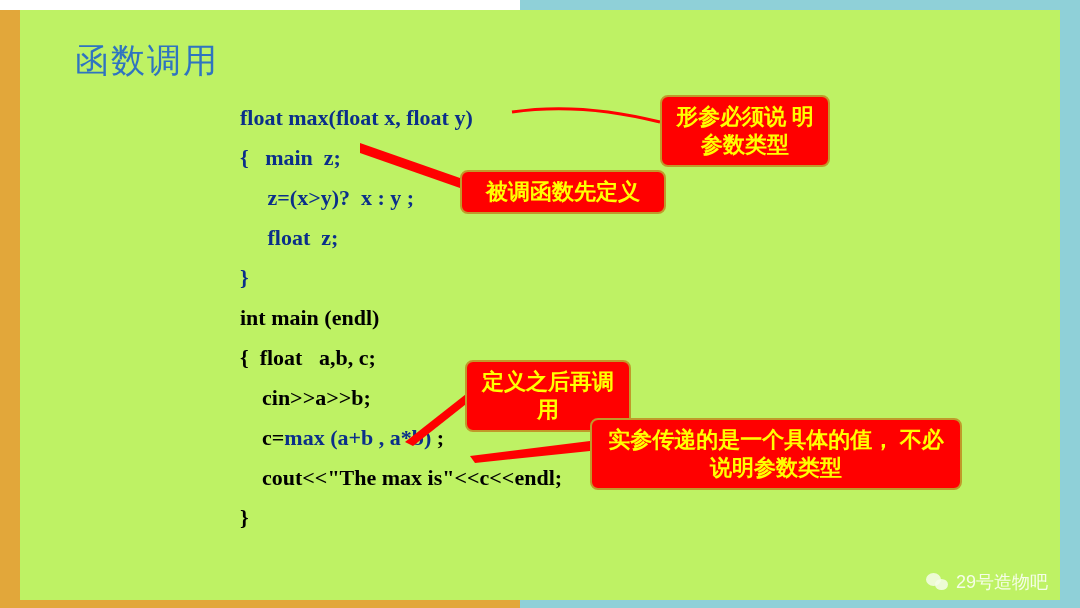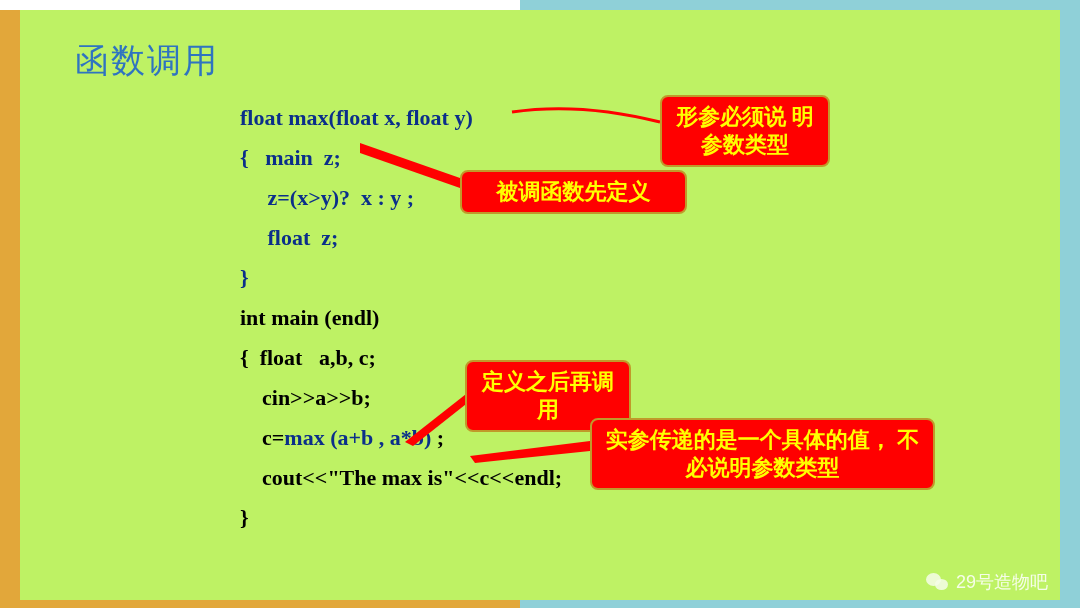--- a/index.html
+++ b/index.html
@@ -147,31 +147,31 @@
 
   <svg style="position:absolute;left:490px;top:92px;width:160px;height:40px;">
     <path d="M2,10 Q70,0 150,20" stroke="#ff0000" stroke-width="3" fill="none"></path>
   </svg>
   <div class="callout" style="left:640px; top:85px; width:170px;">形参必须说
 明参数类型</div>
 
   <svg style="position:absolute;left:340px;top:128px;width:110px;height:55px;">
     <polygon points="0,5 100,40 100,50 0,15" fill="#ff0000"></polygon>
   </svg>
-  <div class="callout" style="left:440px; top:160px; width:227px;">被调函数先定义</div>
+  <div class="callout" style="left:440px; top:160px; width:206px;">被调函数先定义</div>
 
   <svg style="position:absolute;left:385px;top:372px;width:80px;height:70px;">
     <polygon points="0,60 70,5 70,15 8,64" fill="#ff0000"></polygon>
   </svg>
   <div class="callout" style="left:445px; top:350px; width:166px;">定义之后再调用</div>
 
   <svg style="position:absolute;left:450px;top:428px;width:130px;height:30px;">
     <polygon points="0,18 120,3 120,13 5,25" fill="#ff0000"></polygon>
   </svg>
-  <div class="callout" style="left:570px; top:408px; width:345px;">实参传递的是一个具体的值，
+  <div class="callout" style="left:570px; top:408px; width:372px;">实参传递的是一个具体的值，
 不必说明参数类型</div>
 
 </div>
 
 <div class="attribution">
   <span class="wechat-icon">
     <span class="b1"></span>
       <span class="b2"></span>
   </span>
   <span>29号造物吧</span>

